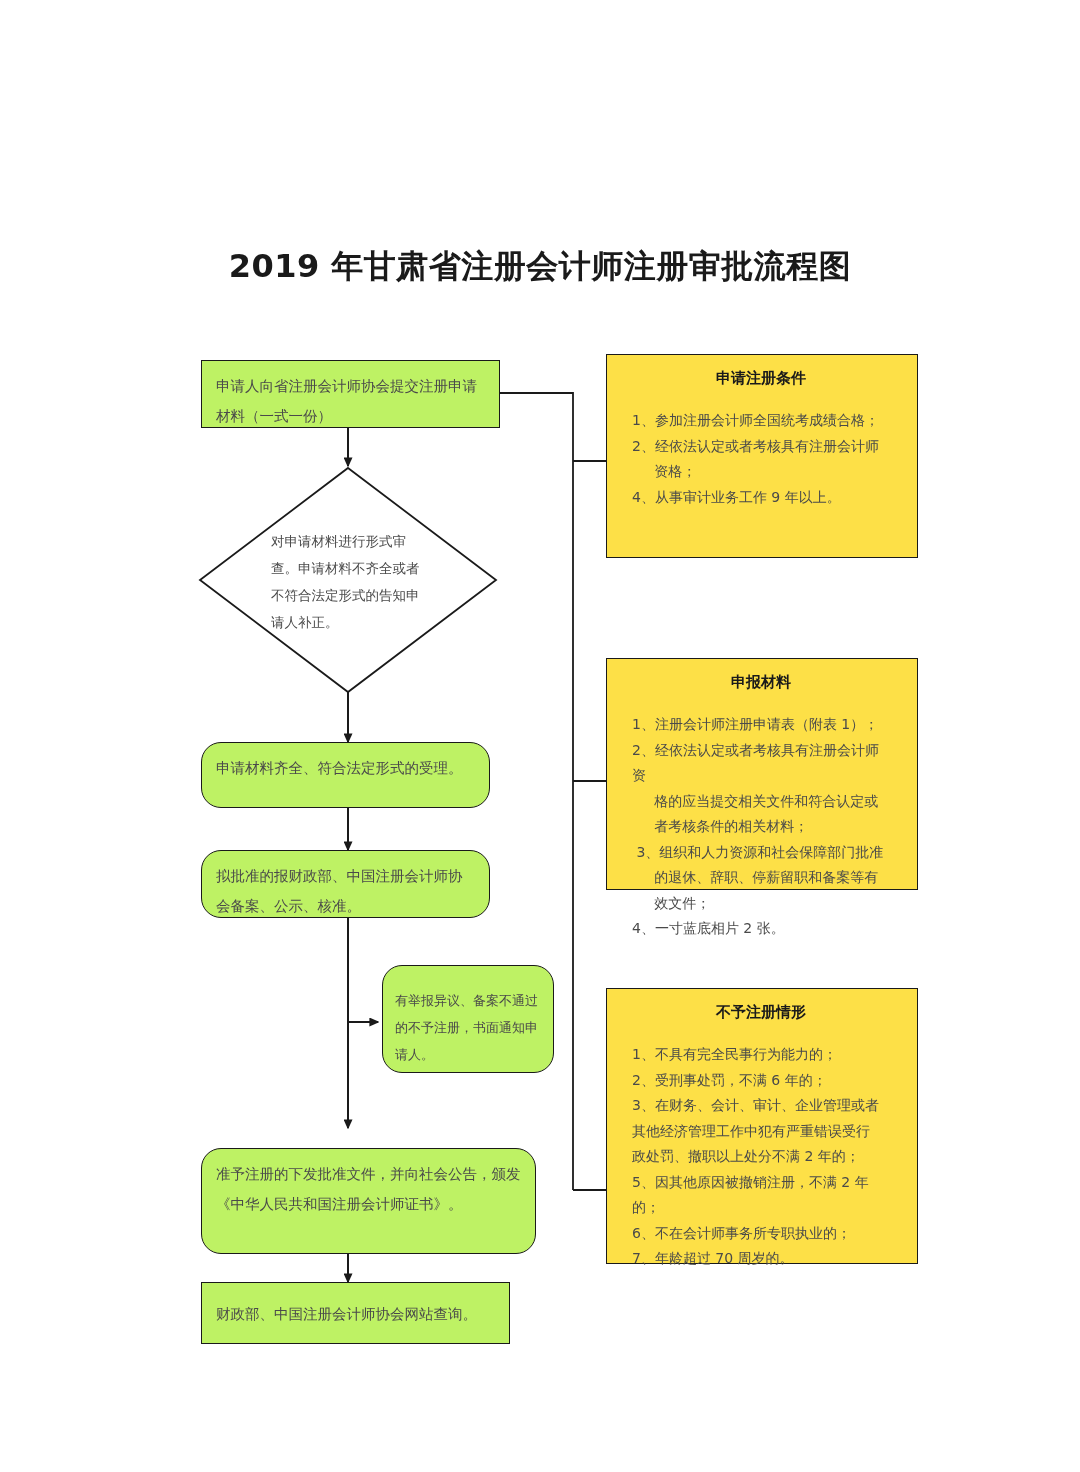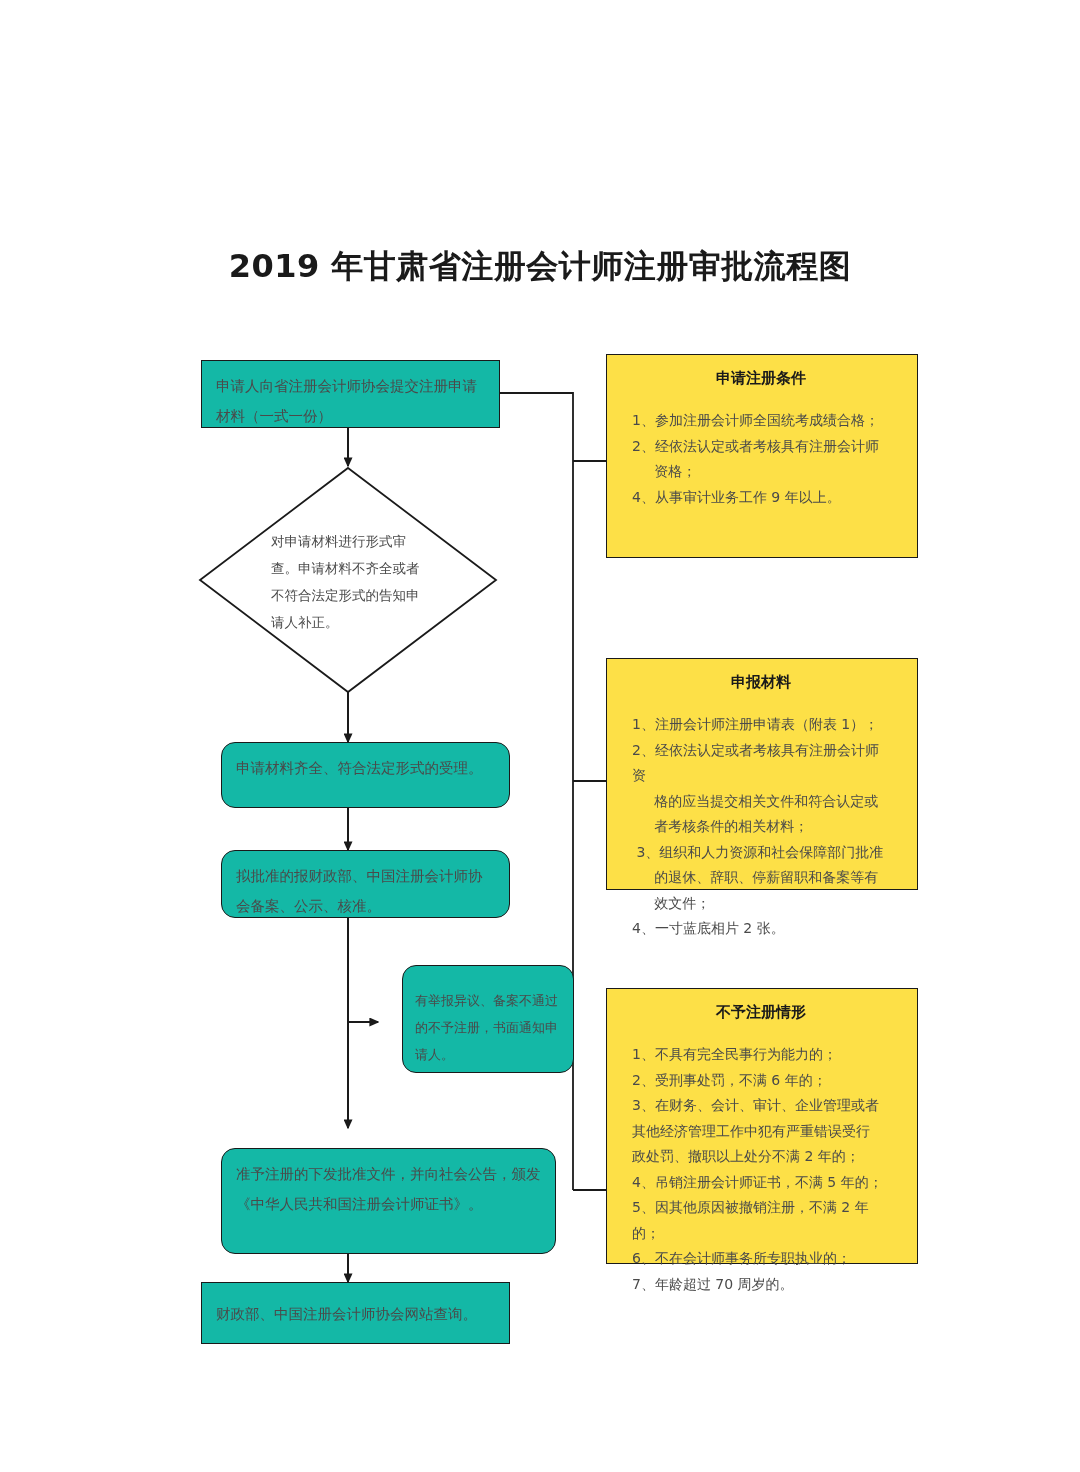--- a/index.html
+++ b/index.html
@@ -32,28 +32,28 @@
     letter-spacing: 0.5px;
     color: #1a1a1a;
     white-space: nowrap;
   }
 
   
   .node {
     position: absolute;
     box-sizing: border-box;
     border: 1.6px solid #1a1a1a;
-    background: #14b8a6;
+    background: #bef264;
     color: #4a4a4a;
     font-size: 14.5px;
     line-height: 30px;
     padding: 10px 14px;
     overflow: hidden;
   }
-  .node.rounded { border-radius: 14px; margin-left: 20px; }
+  .node.rounded { border-radius: 20px; }
   .node.sharp   { border-radius: 0; }
 
   
   .diamond-wrap {
     position: absolute;
     left: 200px;
     top: 468px;
     width: 296px;
     height: 224px;
   }
@@ -186,20 +186,19 @@
   </div>
 
   <div class="panel" style="left:606px; top:988px; width:312px; height:276px;">
     <div class="panel-title">不予注册情形</div>
     <ul class="panel-list">
       <li>1、不具有完全民事行为能力的；</li>
       <li>2、受刑事处罚，不满 6 年的；</li>
       <li>3、在财务、会计、审计、企业管理或者
 其他经济管理工作中犯有严重错误受行
 政处罚、撤职以上处分不满 2 年的；</li>
-      <li>4、吊销注册会计师证书，不满 5 年的；</li>
       <li>5、因其他原因被撤销注册，不满 2 年的；</li>
       <li>6、不在会计师事务所专职执业的；</li>
       <li>7、年龄超过 70 周岁的。</li>
     </ul>
   </div>
 
 </div>
 
 </body></html>

